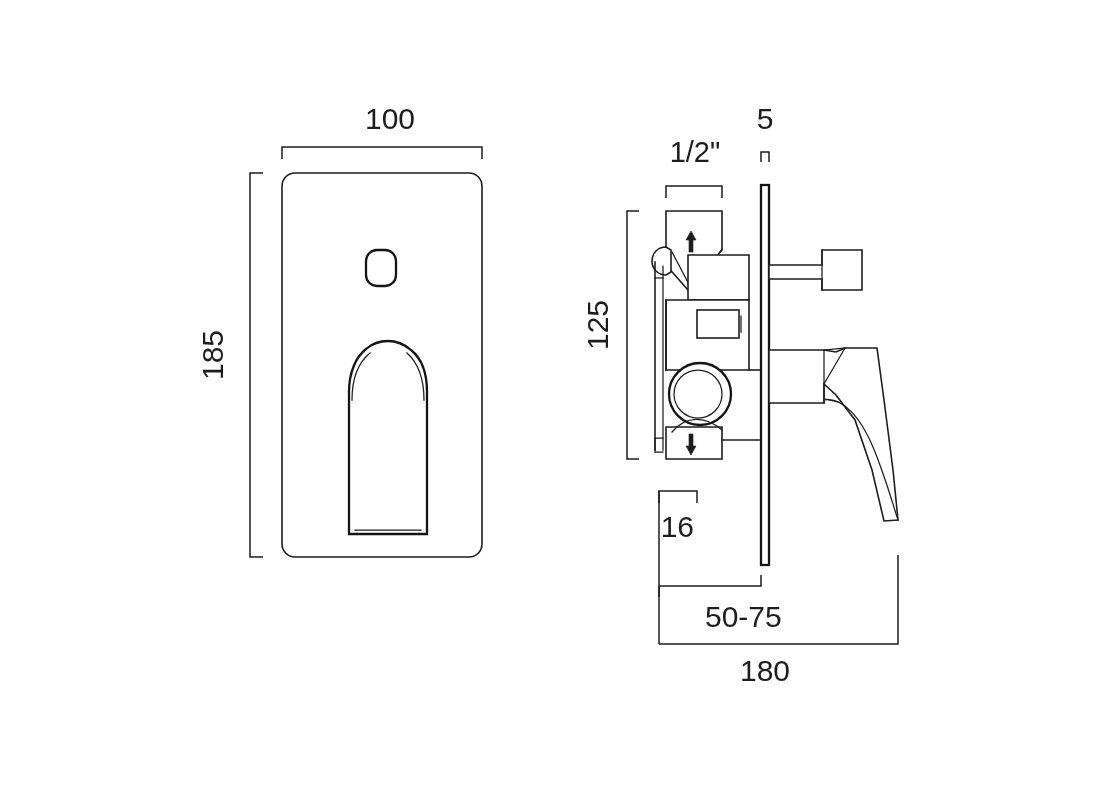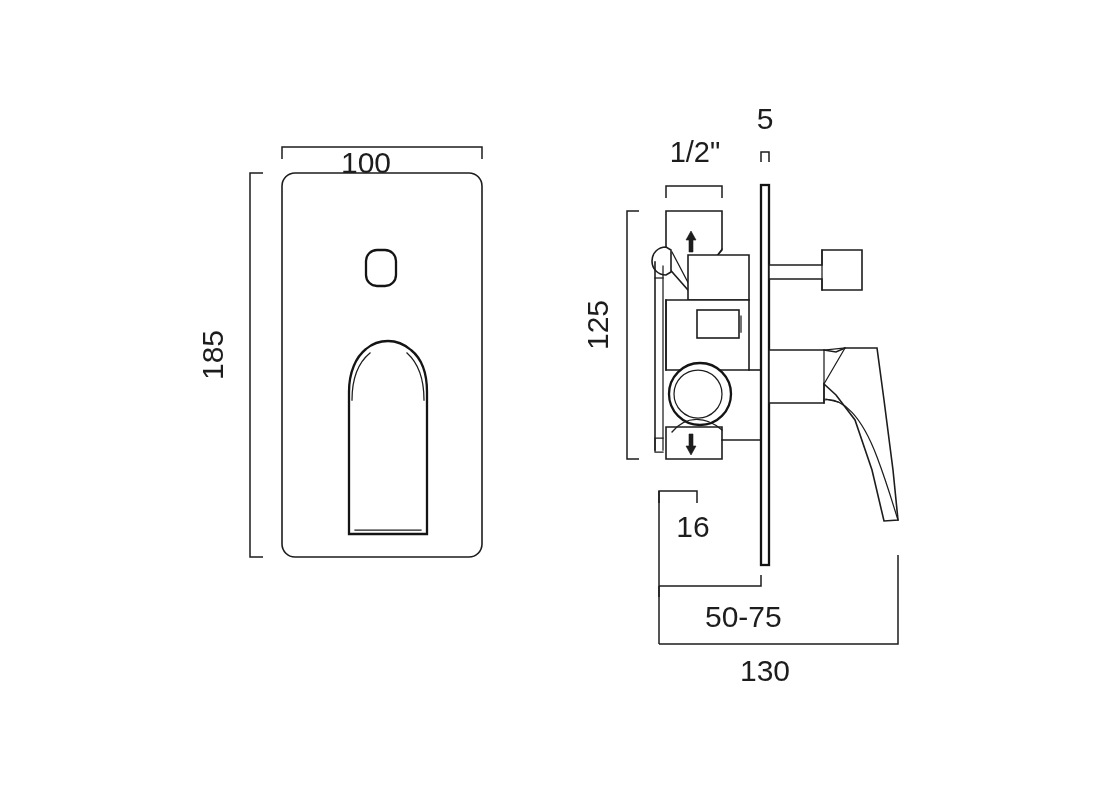--- a/index.html
+++ b/index.html
@@ -183,39 +183,39 @@
         <path class="ln-dim" d="M 659 586 L 761 586 L 761 575"></path>
       </g>
 
       <g>
         <path class="ln-dim" d="M 659 644 L 898 644 L 898 555"></path>
         <path class="ln-dim" d="M 659 586 L 659 644"></path>
       </g>
     </g>
   </svg>
 
-  <div style="position:absolute; left:266px; top:104px; width:200px; text-align:center;
-              font-size:30px; line-height:1; color:#1d1d1d;margin-top:44px;">100</div>
+  <div style="position:absolute; left:290px; top:104px; width:200px; text-align:center;
+              font-size:30px; line-height:1; color:#1d1d1d;">100</div>
 
   <div style="position:absolute; left:183px; top:340px; width:60px; text-align:center;
               font-size:30px; line-height:1; color:#1d1d1d;
               transform: rotate(-90deg); transform-origin:center center;">185</div>
 
   <div style="position:absolute; left:655px; top:138px; width:80px; text-align:center;
               font-size:29px; line-height:1; color:#1d1d1d;">1/2"</div>
 
   <div style="position:absolute; left:740px; top:104px; width:50px; text-align:center;
               font-size:30px; line-height:1; color:#1d1d1d;">5</div>
 
   <div style="position:absolute; left:563px; top:310px; width:70px; text-align:center;
               font-size:30px; line-height:1; color:#1d1d1d;
               transform: rotate(-90deg); transform-origin:center center;">125</div>
 
-  <div style="position:absolute; left:668px; top:512px; width:50px; text-align:center;
+  <div style="position:absolute; left:644px; top:512px; width:50px; text-align:right;
               font-size:30px; line-height:1; color:#1d1d1d;">16</div>
 
   <div style="position:absolute; left:705px; top:602px; width:130px; text-align:left;
               font-size:30px; line-height:1; color:#1d1d1d;">50-75</div>
 
   <div style="position:absolute; left:700px; top:656px; width:130px; text-align:center;
-              font-size:30px; line-height:1; color:#1d1d1d;">130</div>
+              font-size:30px; line-height:1; color:#1d1d1d;">180</div>
 
 </div>
 
 </body></html>

